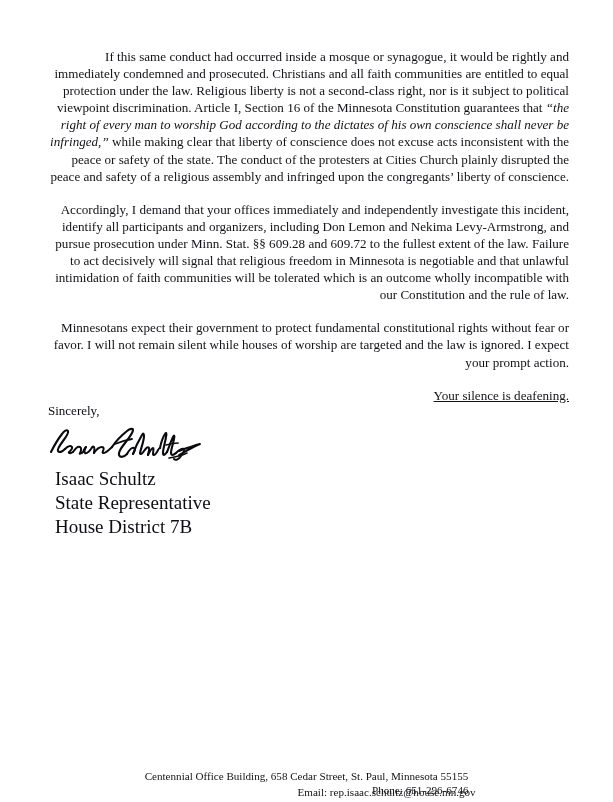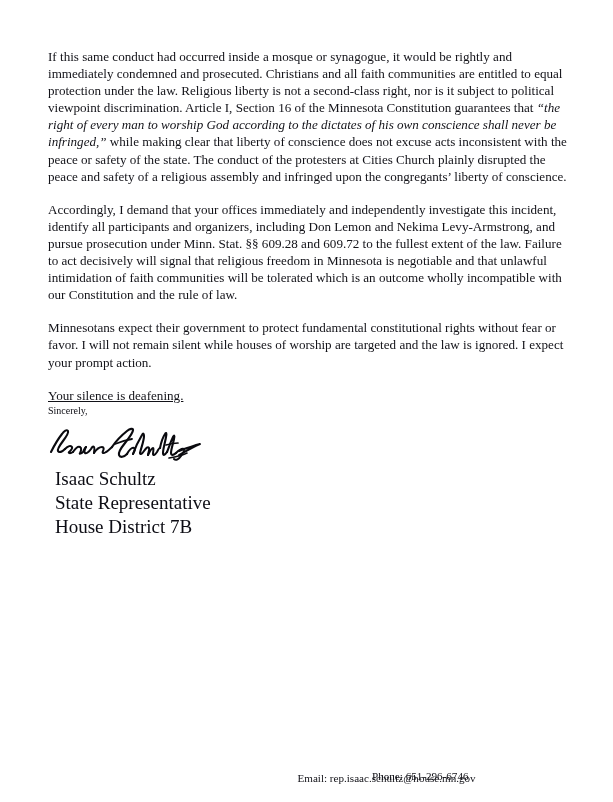--- a/index.html
+++ b/index.html
@@ -27,38 +27,38 @@
   .body-block {
     position: absolute;
     left: 48px;
     top: 48px;
     width: 521px;
   }
   p.para {
     margin: 0 0 16px 0;
     font-size: 13.1px;
     line-height: 17.1px;
-    text-align: left;
+    text-align: right;
     color: #121218;
   }
   p.para:last-child {
     margin-bottom: 0;
     text-decoration: underline;
   }
   .quote-italic {
     font-style: italic;
   }
   .closing-block {
     position: absolute;
     left: 48px;
     top: 402px;
     width: 380px;
   }
   .closing-word {
-    font-size: 10px;
+    font-size: 13px;
     line-height: 17.1px;
     margin: 0;
   }
   .signature-wrap {
     position: relative;
     height: 38px;
     margin: 6px 0 2px 0;
     width: 260px;
   }
   .signature-wrap svg {
@@ -167,20 +167,21 @@
       </svg>
     </div>
 
     <p class="name-line">Isaac Schultz</p>
     <p class="name-line">State Representative</p>
     <p class="name-line">House District 7B</p>
 
   </div>
 
   <div class="footer">
+    <p class="footer-line">Centennial Office Building, 658 Cedar Street, St. Paul, Minnesota 55155</p>
     <p class="footer-line">
       <span class="footer-line-2">
         <span class="footer-phone">Phone: 651-296-6746</span>
         <span class="footer-email">Email: rep.isaac.schultz@house.mn.gov</span>
       </span>
     </p>
   </div>
 
 </div>
 

